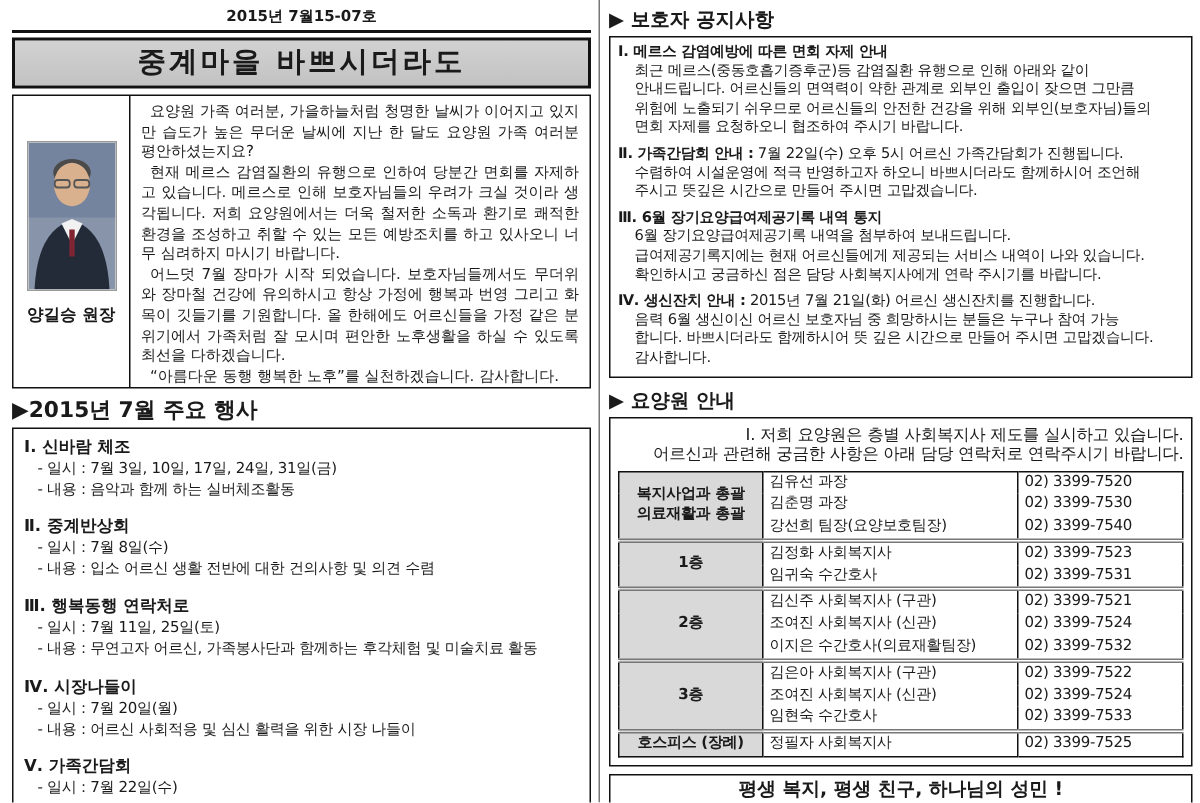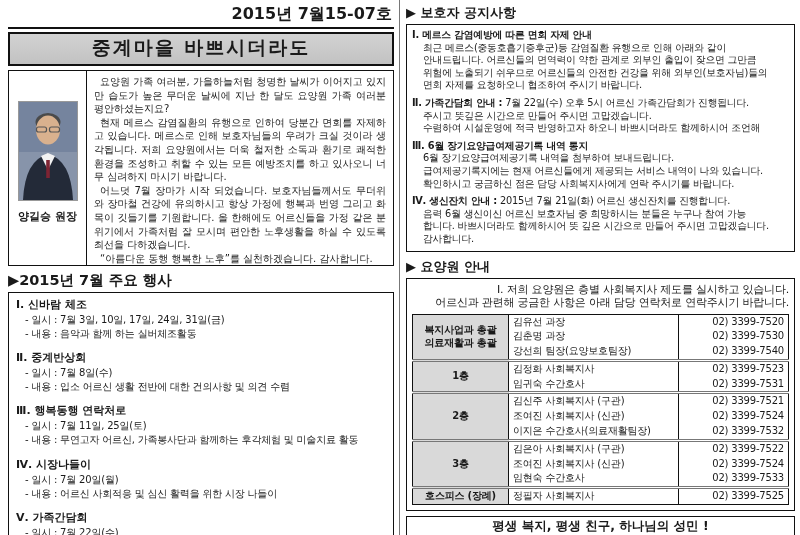--- a/index.html
+++ b/index.html
@@ -8,21 +8,21 @@
     position: relative;
     background: #ffffff;
     color: #1a1a1a;
     font-family: "DejaVu Sans", "Liberation Sans", sans-serif;
     overflow: hidden;
   }
   .divider { position: absolute; left: 399px; top: 0; width: 1px; height: 535px; background: #777; }
 
   
   .col-left { position: absolute; left: 8px; top: 4px; width: 386px; }
-  .lhdr { display: flex; justify-content: flex-end; font-weight: bold; font-size: 16px; padding: 0 2px 2px 2px; border-bottom: 2.5px solid #111; }
+  .lhdr { display: flex; justify-content: center; font-weight: bold; font-size: 10px; padding: 0 2px 2px 2px; border-bottom: 2.5px solid #111; }
   .title-box { margin-top: 3px; border: 2px solid #111; background: linear-gradient(#d2d2d2, #c2c2c2); text-align: center; font-size: 19px; font-weight: bold; letter-spacing: 2px; padding: 1px 0 3px 0; }
   .greet { margin-top: 4px; border: 1px solid #111; display: flex; height: 196px; overflow: hidden; }
   .photo-cell { width: 78px; border-right: 1px solid #111; display: flex; flex-direction: column; align-items: center; padding-top: 30px; }
   .photo-frame { width: 60px; height: 100px; border: 1px solid #999; overflow: hidden; }
   .pname { font-size: 11px; font-weight: bold; margin-top: 8px; white-space: nowrap; }
   .greet-text { flex: 1; padding: 4px 7px 2px 7px; font-size: 10px; line-height: 1.36; text-align: justify; }
   .greet-text p { margin: 0; text-indent: 6px; }
   .ev-head { margin-top: 5px; font-size: 14.5px; font-weight: bold; }
   .ev-box { margin-top: 2px; border: 1px solid #111; padding: 5px 7px; height: 258px; overflow: hidden; }
   .ev-item { margin-bottom: 10px; }
@@ -38,21 +38,21 @@
   .n-title { font-size: 9.8px; letter-spacing: -0.2px; line-height: 12.6px; white-space: nowrap; overflow: hidden; }
   .n-title b { font-weight: bold; }
   .n-line { font-size: 9.8px; letter-spacing: -0.2px; line-height: 12.6px; padding-left: 11px; white-space: nowrap; overflow: hidden; }
   .mt { margin-top: 6px; }
   .info-box { margin-top: 2px; border: 1px solid #111; padding: 4px 5px 5px 5px; overflow: hidden; }
   .i-line { font-size: 11px; letter-spacing: -0.2px; line-height: 13.5px; white-space: nowrap; overflow: hidden; text-align: right; }
   .i-line.indent { padding-left: 12px; }
   table.ctable { margin-top: 4px; width: 100%; border-collapse: collapse; border: 1.5px solid #111; }
   table.ctable td { font-size: 10px; letter-spacing: -0.2px; line-height: 12.8px; padding: 1px 4px; vertical-align: middle; }
   td.lbl { background: #d9d9d9; font-weight: bold; text-align: center; border-right: 1px solid #111; width: 96px; padding: 1px 2px; }
-  td.phone { border-left: 1px solid #111; width: 110px; text-align: right; white-space: nowrap; }
+  td.phone { border-left: 1px solid #111; width: 110px; text-align: left; white-space: nowrap; }
   td.nm { white-space: nowrap; overflow: hidden; }
   tr.gs td { border-top: 3px double #777; }
   .slogan-box { margin-top: 5px; border: 1px solid #111; text-align: center; font-weight: bold; font-size: 12.5px; padding: 1px 0 2px 0; }
 </style>
 </head>
 <body>
 
 <div class="divider"></div>
 
 <div class="col-left">
@@ -124,22 +124,22 @@
     <div class="n-item">
       <div class="n-title"><b>Ⅰ. 메르스 감염예방에 따른 면회 자제 안내</b><span></span></div>
       <div class="n-line">최근 메르스(중동호흡기증후군)등 감염질환 유행으로 인해 아래와 같이</div>
       <div class="n-line">안내드립니다. 어르신들의 면역력이 약한 관계로 외부인 출입이 잦으면 그만큼</div>
       <div class="n-line">위험에 노출되기 쉬우므로 어르신들의 안전한 건강을 위해 외부인(보호자님)들의</div>
       <div class="n-line">면회 자제를 요청하오니 협조하여 주시기 바랍니다.</div>
     </div>
 
     <div class="n-item">
       <div class="n-title"><b>Ⅱ. 가족간담회 안내 :</b><span> 7월 22일(수) 오후 5시 어르신 가족간담회가 진행됩니다.</span></div>
+      <div class="n-line">수렴하여 시설운영에 적극 반영하고자 하오니 바쁘시더라도 함께하시어 조언해</div>
       <div class="n-line">주시고 뜻깊은 시간으로 만들어 주시면 고맙겠습니다.</div>
-      <div class="n-line">수렴하여 시설운영에 적극 반영하고자 하오니 바쁘시더라도 함께하시어 조언해</div>
     </div>
 
     <div class="n-item">
       <div class="n-title"><b>Ⅲ. 6월 장기요양급여제공기록 내역 통지</b><span></span></div>
       <div class="n-line">6월 장기요양급여제공기록 내역을 첨부하여 보내드립니다.</div>
       <div class="n-line">급여제공기록지에는 현재 어르신들에게 제공되는 서비스 내역이 나와 있습니다.</div>
       <div class="n-line">확인하시고 궁금하신 점은 담당 사회복지사에게 연락 주시기를 바랍니다.</div>
     </div>
 
     <div class="n-item">

